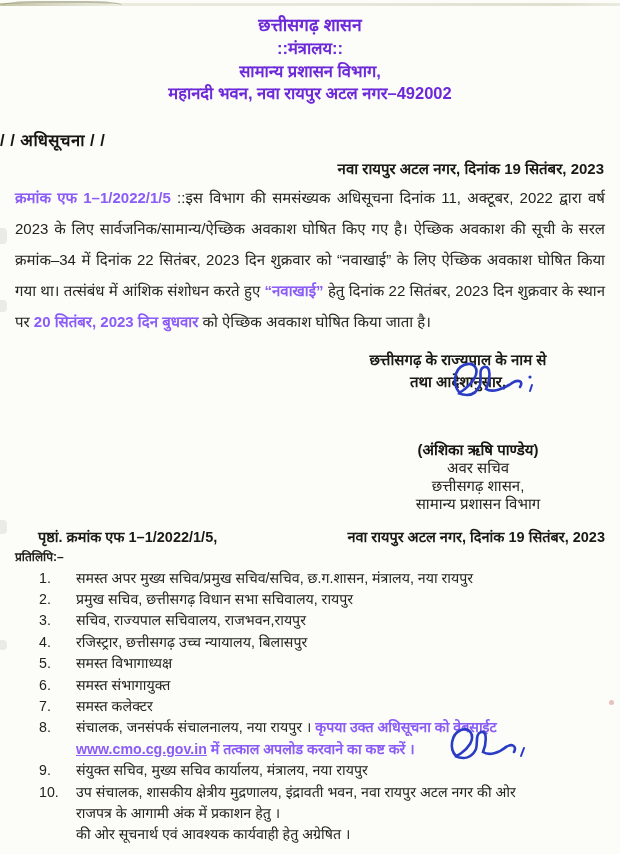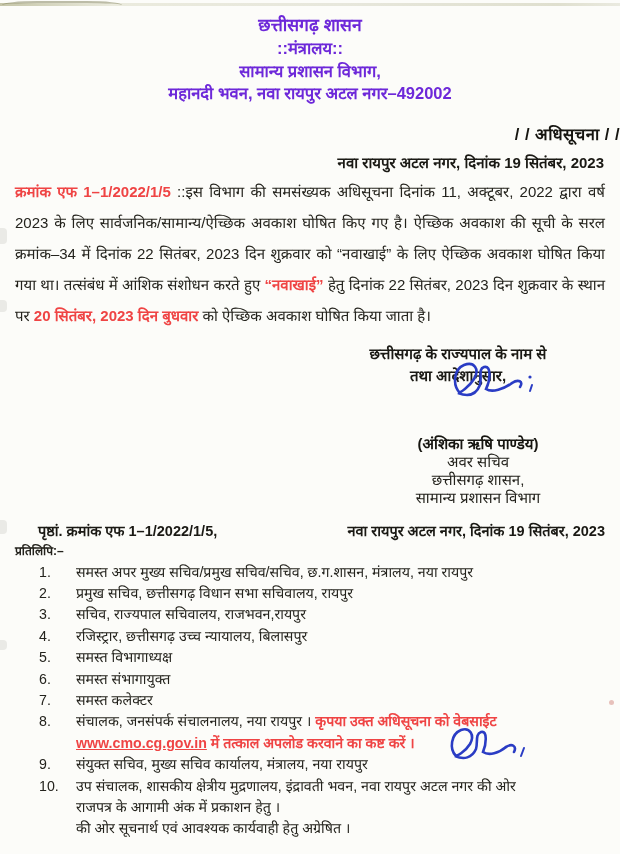--- a/index.html
+++ b/index.html
@@ -15,30 +15,30 @@
     opacity:.5;}
   .scan-top-scrawl{position:absolute;top:1px;left:2px;width:120px;height:6px;
     border-top:2px solid #6f6f45;border-radius:60%/100%;opacity:.45;}
   .smudge{position:absolute;left:0;width:7px;background:#9a9a90;opacity:.18;border-radius:0 4px 4px 0;}
   .sm1{top:228px;height:16px}.sm2{top:300px;height:12px}.sm3{top:520px;height:14px}.sm4{top:640px;height:10px}
   .dot-right{position:absolute;right:6px;top:700px;width:5px;height:5px;border-radius:50%;background:#c76a5e;opacity:.4;}
 
   .hdr{ text-align:center;padding-top:13px;font-weight:bold;color:#6d28d9;}
   .hdr-line1{font-size:17.5px;line-height:24px;}
   .hdr-line{font-size:16.5px;line-height:22.5px;}
-  .doc-title{text-align:right;font-weight:bold;font-size:16.5px;margin-top:17px;letter-spacing:.5px;color:#161510;}
+  .doc-title{text-align:left;font-weight:bold;font-size:16.5px;margin-top:23px;letter-spacing:.5px;color:#161510;}
 
   .dateline-top{ text-align:right;padding-right:16px;margin-top:7px;
     font-weight:bold;font-size:15px;color:#1a1914;}
 
   .body-para{
     margin:4px 15px 0 15px;text-align:justify;
     font-size:15px;line-height:31px;color:#24231d;
   }
-  .b{font-weight:bold;color:#ef4444;}
+  .b{font-weight:bold;color:#8b5cf6;}
   .u{text-decoration:underline;}
 
   .order-block{ width:280px;margin:12px 22px 0 auto;text-align:center;
     font-weight:bold;font-size:15px;line-height:22px;color:#1a1914;}
 
   .sig-top{position:absolute;top:355px;right:78px;}
   .sig-bottom{position:absolute;top:722px;right:86px;}
 
   .signatory-top{ width:240px;margin:48px 22px 0 auto;text-align:center;
     font-size:15px;line-height:18px;color:#23221c;}

